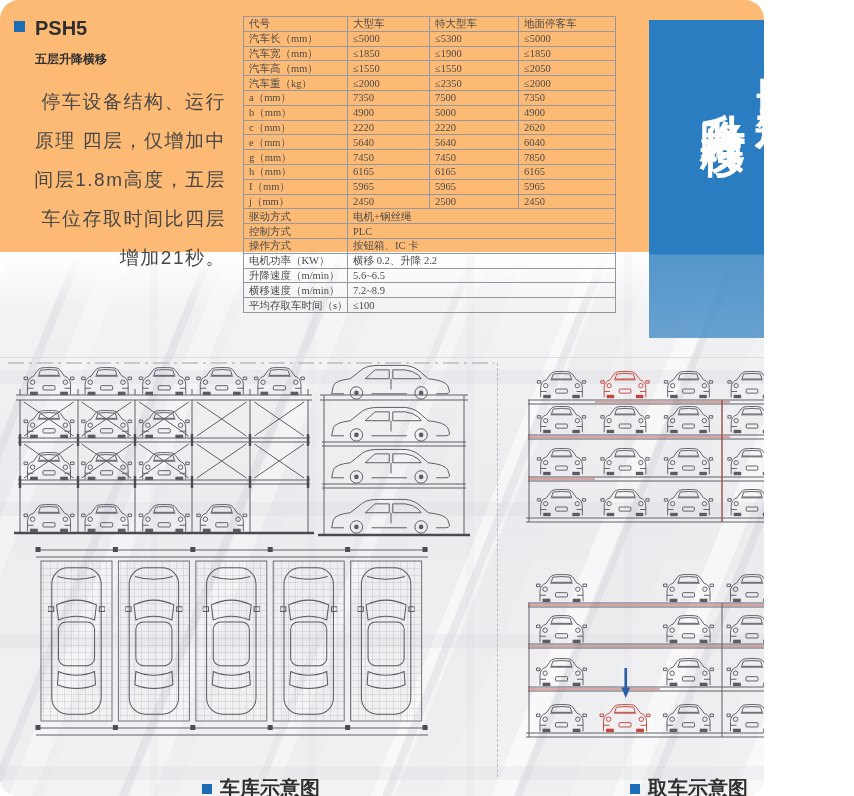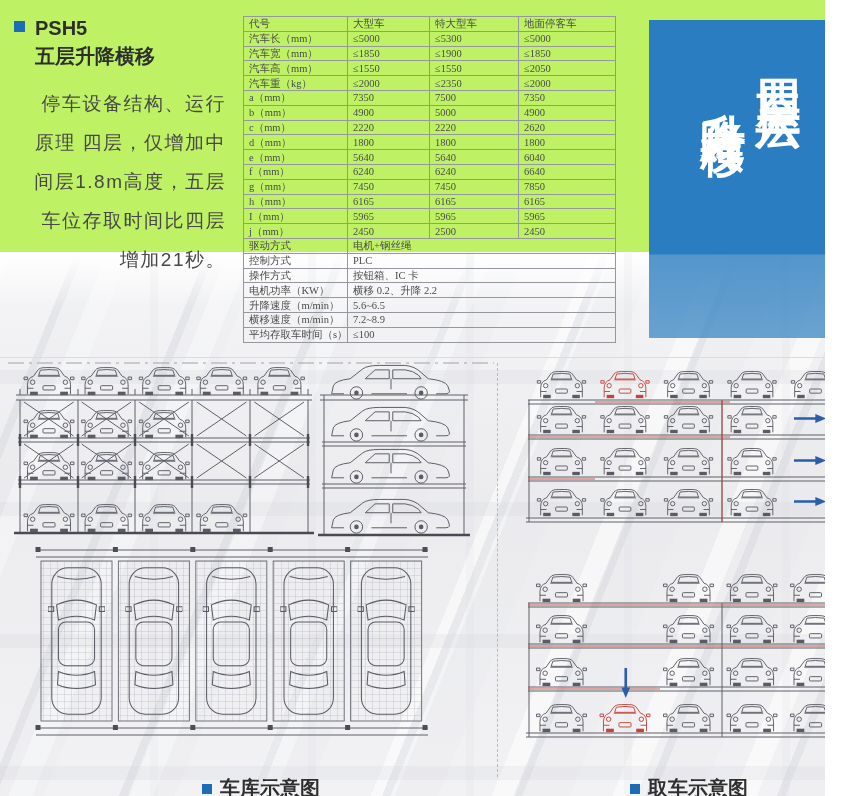--- a/index.html
+++ b/index.html
@@ -1,37 +1,37 @@
 <!DOCTYPE html>
 <html><head>
 <meta charset="utf-8">
 <style>
   html,body{margin:0;padding:0;background:#fff;}
-  .page{position:relative;width:825px;height:796px;overflow:hidden;background:#bef264;
-        font-family:"Liberation Sans", sans-serif;color:#3c3c3c;}
+  .page{position:relative;width:764px;height:796px;overflow:hidden;background:#fdba74;
+        font-family:"Liberation Sans", sans-serif;color:#3c3c3c;border-radius:19px;}
 
   
   .photo-bg{position:absolute;left:0;top:252px;width:854px;height:544px;
     background:
       linear-gradient(180deg, rgba(255,255,255,1) 0px, rgba(255,255,255,0) 55px),
       repeating-linear-gradient(112deg, rgba(197,200,207,0) 0 70px, rgba(197,200,207,0.30) 70px 78px, rgba(228,230,234,0.22) 78px 122px),
       repeating-linear-gradient(-68deg, rgba(255,255,255,0) 0 90px, rgba(255,255,255,0.55) 90px 112px),
       linear-gradient(180deg,#f5f5f7 0%,#ececef 45%,#f2f2f4 100%);}
   .photo-bg::before{content:"";position:absolute;inset:0;
     background:repeating-linear-gradient(180deg, rgba(0,0,0,0) 0 118px, rgba(203,205,212,0.35) 118px 132px);
     opacity:.55;}
   .photo-bg::after{content:"";position:absolute;inset:0;
     background:repeating-linear-gradient(90deg, rgba(0,0,0,0) 0 150px, rgba(208,210,216,0.28) 150px 158px);
     opacity:.45;}
 
   
   .intro{position:absolute;left:14px;top:16px;width:212px;}
   .intro-head{position:relative;padding-left:21px;font-size:20px;font-weight:bold;color:#2e2e2e;line-height:1.25;}
   .intro-head .bullet{position:absolute;left:0;top:5px;width:11px;height:11px;background:#1d6db6;}
-  .intro-sub{padding-left:21px;font-size:20px;font-weight:bold;color:#2e2e2e;margin-top:2px;}
+  .intro-sub{padding-left:21px;font-size:12px;font-weight:bold;color:#2e2e2e;margin-top:10px;}
   .intro-desc{padding-left:19px;margin:15px 0 0 0;font-size:19px;line-height:2.05;
               letter-spacing:1.5px;color:#474747;text-align:right;}
 
   
   table.spec{position:absolute;left:243px;top:16px;width:372px;border-collapse:collapse;
              table-layout:fixed;font-size:10.5px;color:#4b4b4b;font-family:Liberation Serif, serif;}
   table.spec td{border:1px solid #94979d;height:13.8px;padding:0 2px 0 5px;line-height:1.05;
                 white-space:nowrap;overflow:hidden;background:transparent;}
 
   
@@ -134,36 +134,24 @@
           <td>5000</td>
           <td>4900</td>
         </tr>
         <tr>
           <td>c（mm）</td>
           <td>2220</td>
           <td>2220</td>
           <td>2620</td>
         </tr>
         <tr>
-          <td>d（mm）</td>
-          <td>1800</td>
-          <td>1800</td>
-          <td>1800</td>
-        </tr>
-        <tr>
           <td>e（mm）</td>
           <td>5640</td>
           <td>5640</td>
           <td>6040</td>
-        </tr>
-        <tr>
-          <td>f（mm）</td>
-          <td>6240</td>
-          <td>6240</td>
-          <td>6640</td>
         </tr>
         <tr>
           <td>g（mm）</td>
           <td>7450</td>
           <td>7450</td>
           <td>7850</td>
         </tr>
         <tr>
           <td>h（mm）</td>
           <td>6165</td>

